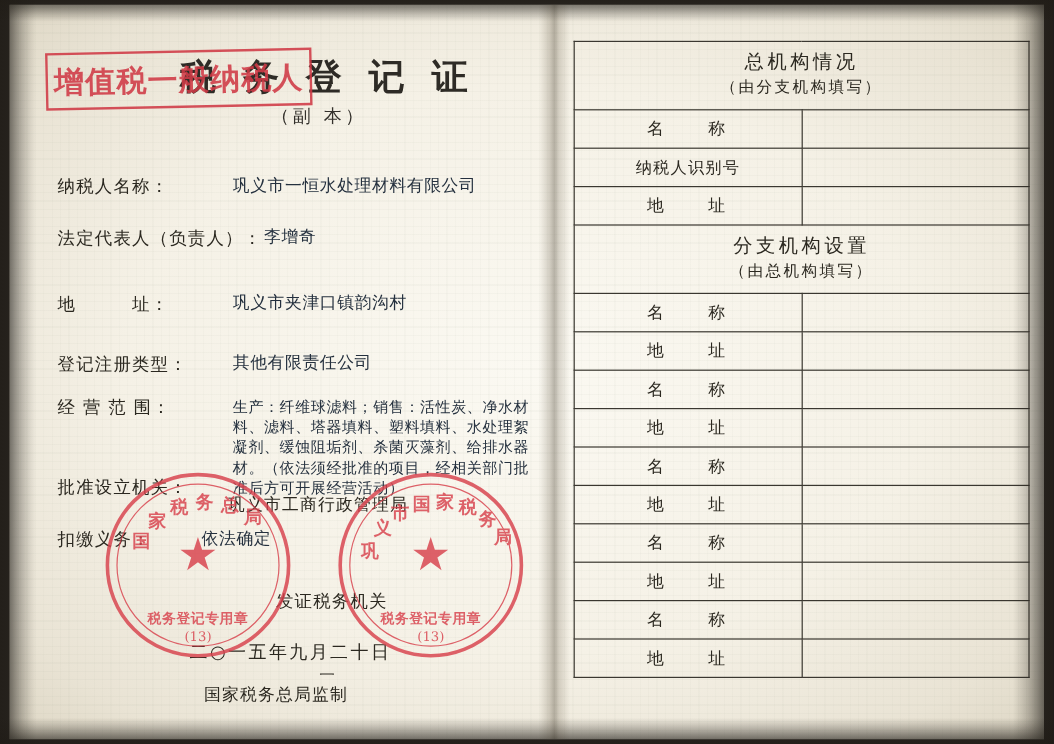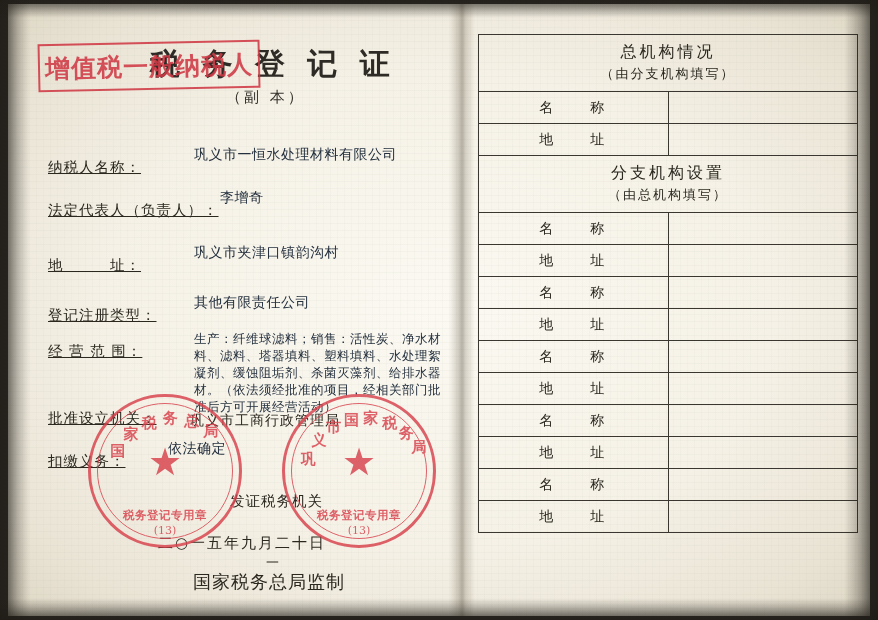--- a/index.html
+++ b/index.html
@@ -125,25 +125,24 @@
   .field {
     position: absolute;
     left: 18px;
     width: 400px;
     font-family: "DejaVu Serif", serif;
     color: #2b2820;
   }
   .field .lbl {
     position: absolute;
     left: 0;
-    top: 12px;
+    top: 0;
     font-size: 14.5px;
     letter-spacing: 1px;
     white-space: nowrap;
-    text-decoration: underline;
   }
   .field .val {
     position: absolute;
     left: 146px;
     top: 0;
     font-size: 14px;
     letter-spacing: 0.5px;
     color: #24303e;
     white-space: nowrap;
   }
@@ -182,24 +181,23 @@
     font-family: "DejaVu Serif", serif;
     font-size: 14px;
     letter-spacing: 1px;
     color: #2b2820;
   }
   .footer-note {
     position: absolute;
     left: 140px;
     top: 548px;
     font-family: "DejaVu Serif", serif;
-    font-size: 18px;
-    letter-spacing: 1px;
-    color: #2b2820;
-    margin-left: 23px;
+    font-size: 14px;
+    letter-spacing: 1px;
+    color: #2b2820;
   }
   .footer-dash {
     position: absolute;
     left: 236px;
     top: 532px;
     font-size: 13px;
     color: #2b2820;
   }
 
   
@@ -397,20 +395,24 @@
           <td class="section" colspan="2">
             <span>总机构情况</span>
             <span class="sub">（由分支机构填写）</span>
           </td>
         </tr>
         <tr>
           <td class="lblcell">名　　称</td>
           <td class="valcell"></td>
         </tr>
         <tr>
+          <td class="lblcell wide">纳税人识别号</td>
+          <td class="valcell"></td>
+        </tr>
+        <tr>
           <td class="lblcell">地　　址</td>
           <td class="valcell"></td>
         </tr>
 
         <tr>
           <td class="section" colspan="2">
             <span>分支机构设置</span>
             <span class="sub">（由总机构填写）</span>
           </td>
         </tr>

